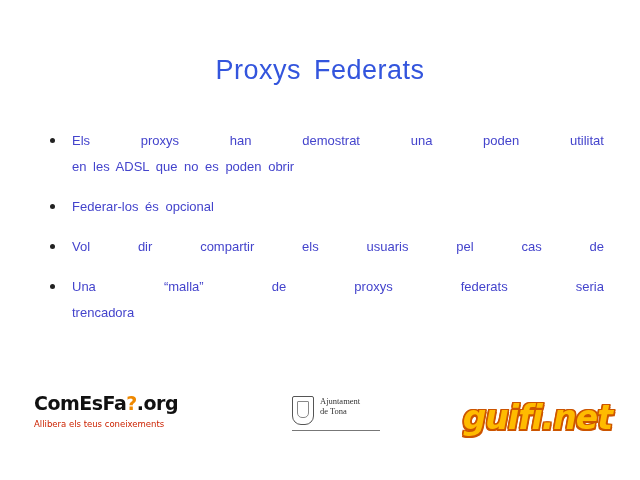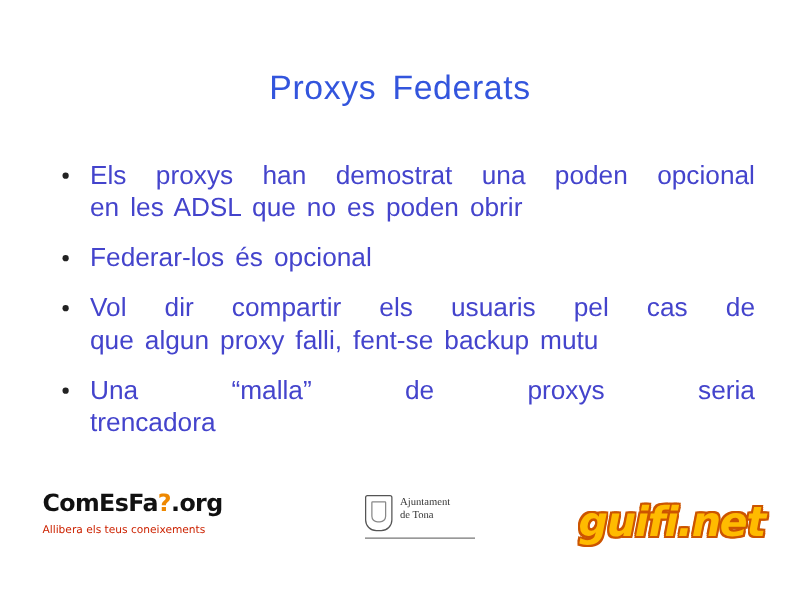--- a/index.html
+++ b/index.html
@@ -36,21 +36,21 @@
     position: absolute;
     top: 128px;
     left: 44px;
     width: 560px;
   }
   .bullet {
     position: relative;
     padding-left: 28px;
     margin-bottom: 14px;
     color: #4444cc;
-    font-size: 21px;
+    font-size: 13px;
     line-height: 26px;
     word-spacing: 3px;
   }
   .bullet .dot {
     position: absolute;
     left: 6px;
     top: 10px;
     width: 5px;
     height: 5px;
     background: #222222;
@@ -177,21 +177,21 @@
 
     <div class="bullet">
       <span class="dot"></span>
       <span class="line justified">
           <span>Els</span>
           <span>proxys</span>
           <span>han</span>
           <span>demostrat</span>
           <span>una</span>
           <span>poden</span>
-          <span>opcional</span>
+          <span>utilitat</span>
         </span>
       <span class="line">en les ADSL que no es poden obrir</span>
     </div>
 
     <div class="bullet">
       <span class="dot"></span>
       <span class="line">Federar-los és opcional</span>
     </div>
 
     <div class="bullet">
@@ -199,30 +199,30 @@
       <span class="line justified">
           <span>Vol</span>
           <span>dir</span>
           <span>compartir</span>
           <span>els</span>
           <span>usuaris</span>
           <span>pel</span>
           <span>cas</span>
           <span>de</span>
         </span>
-      <span class="line">que algun proxy falli, fent-se backup mutu</span>
     </div>
 
     <div class="bullet">
       <span class="dot"></span>
       <span class="line justified">
           <span>Una</span>
           <span>“malla”</span>
           <span>de</span>
           <span>proxys</span>
+          <span>federats</span>
           <span>seria</span>
         </span>
       <span class="line">trencadora</span>
     </div>
 
   </div>
 
   <div class="footer">
 
     <div class="comesfa">

